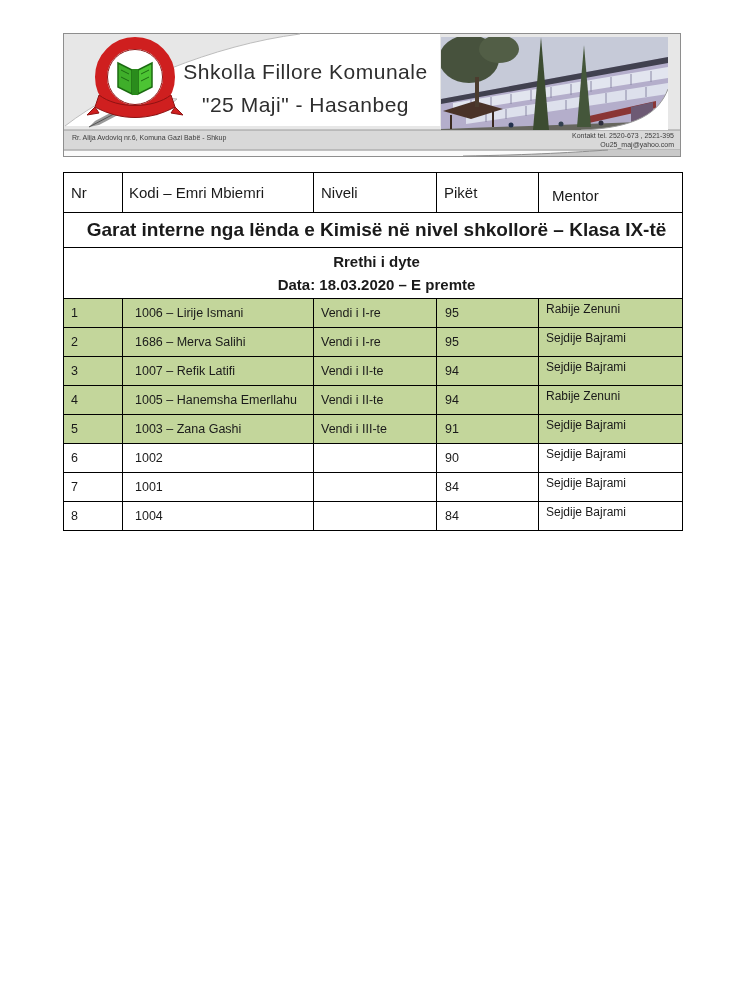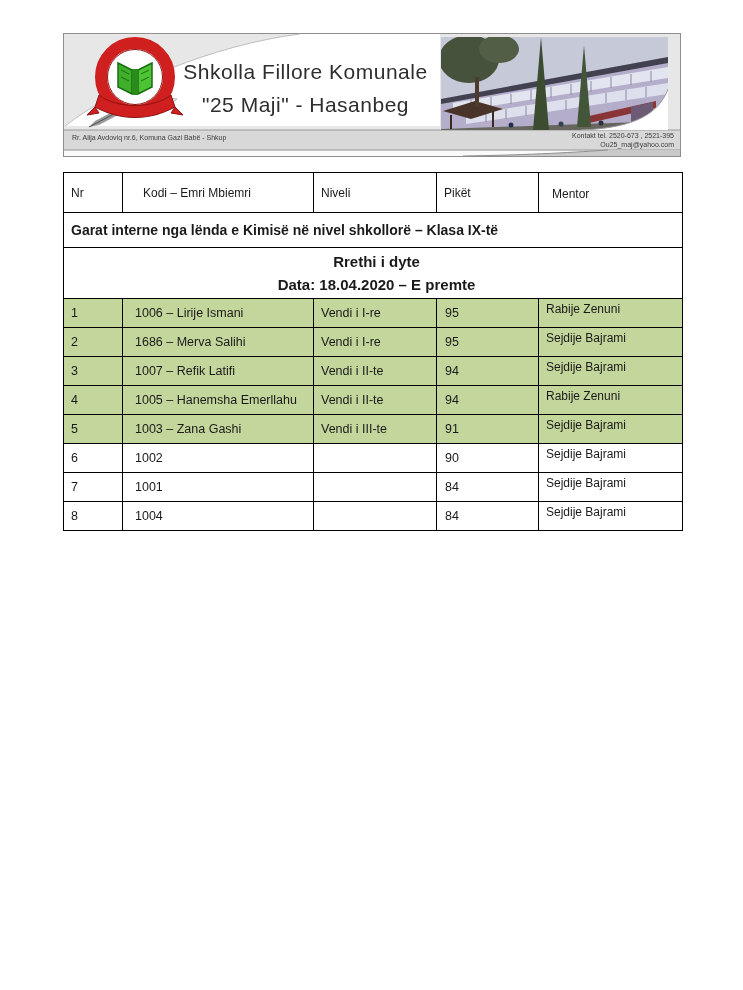--- a/index.html
+++ b/index.html
@@ -14,25 +14,25 @@
     font-size:21px;line-height:33px;color:#2e2e2e;letter-spacing:0.5px;}
   #photo{position:absolute;left:378px;top:4px;width:227px;height:93px;}
   .addr-left{position:absolute;left:9px;top:101px;font-size:7px;color:#3c3c3c;}
   .addr-right{position:absolute;right:7px;top:98px;font-size:7px;color:#3c3c3c;
     text-align:right;line-height:9px;}
 
   
   #results{position:absolute;left:63px;top:172px;}
   table{border-collapse:collapse;table-layout:fixed;width:619px;background:#fff;}
   td,th{border:1px solid #000;overflow:hidden;white-space:nowrap;}
-  .title-cell{height:34px;text-align:left;font-weight:bold;font-size:14px;}
+  .title-cell{height:34px;text-align:center;font-weight:bold;font-size:19px;}
   .subtitle-cell{height:50px;text-align:center;font-weight:bold;font-size:15px;line-height:23px;}
-  thead th{height:25px;font-weight:normal;font-size:12px;text-align:left;
+  thead th{height:25px;font-weight:normal;font-size:15px;text-align:left;
     vertical-align:middle;padding:0 0 0 7px;}
-  thead th.col-kodi{padding-left:20px;}
+  thead th.col-kodi{padding-left:6px;}
   thead th.col-mentor{vertical-align:top;padding-top:14px;padding-left:13px;}
   tbody td{height:25px;font-size:12.5px;vertical-align:middle;padding:0 0 0 7px;}
   tbody td.col-kodi{padding-left:12px;}
   tbody td.col-piket{padding-left:8px;}
   tbody td.col-mentor{font-size:12px;vertical-align:top;padding-top:3px;padding-left:7px;}
 </style>
 </head>
 <body>
 
 <div id="page">
@@ -151,21 +151,21 @@
         <col style="width:102px">
           <col style="width:144px">
       </colgroup>
       <tbody>
         <tr>
           <td class="title-cell" colspan="5">Garat interne nga lënda e Kimisë në nivel shkollorë – Klasa IX-të</td>
         </tr>
         <tr>
           <td class="subtitle-cell" colspan="5">
             <div>Rrethi i dyte</div>
-            <div>Data: 18.04.2020 – E premte</div>
+            <div>Data: 18.03.2020 – E premte</div>
           </td>
         </tr>
       </tbody>
       <thead>
         <tr>
           <th class="col-nr">Nr</th>
           <th class="col-kodi">Kodi – Emri Mbiemri</th>
           <th class="col-niveli">Niveli</th>
           <th class="col-piket">Pikët</th>
           <th class="col-mentor">Mentor</th>

